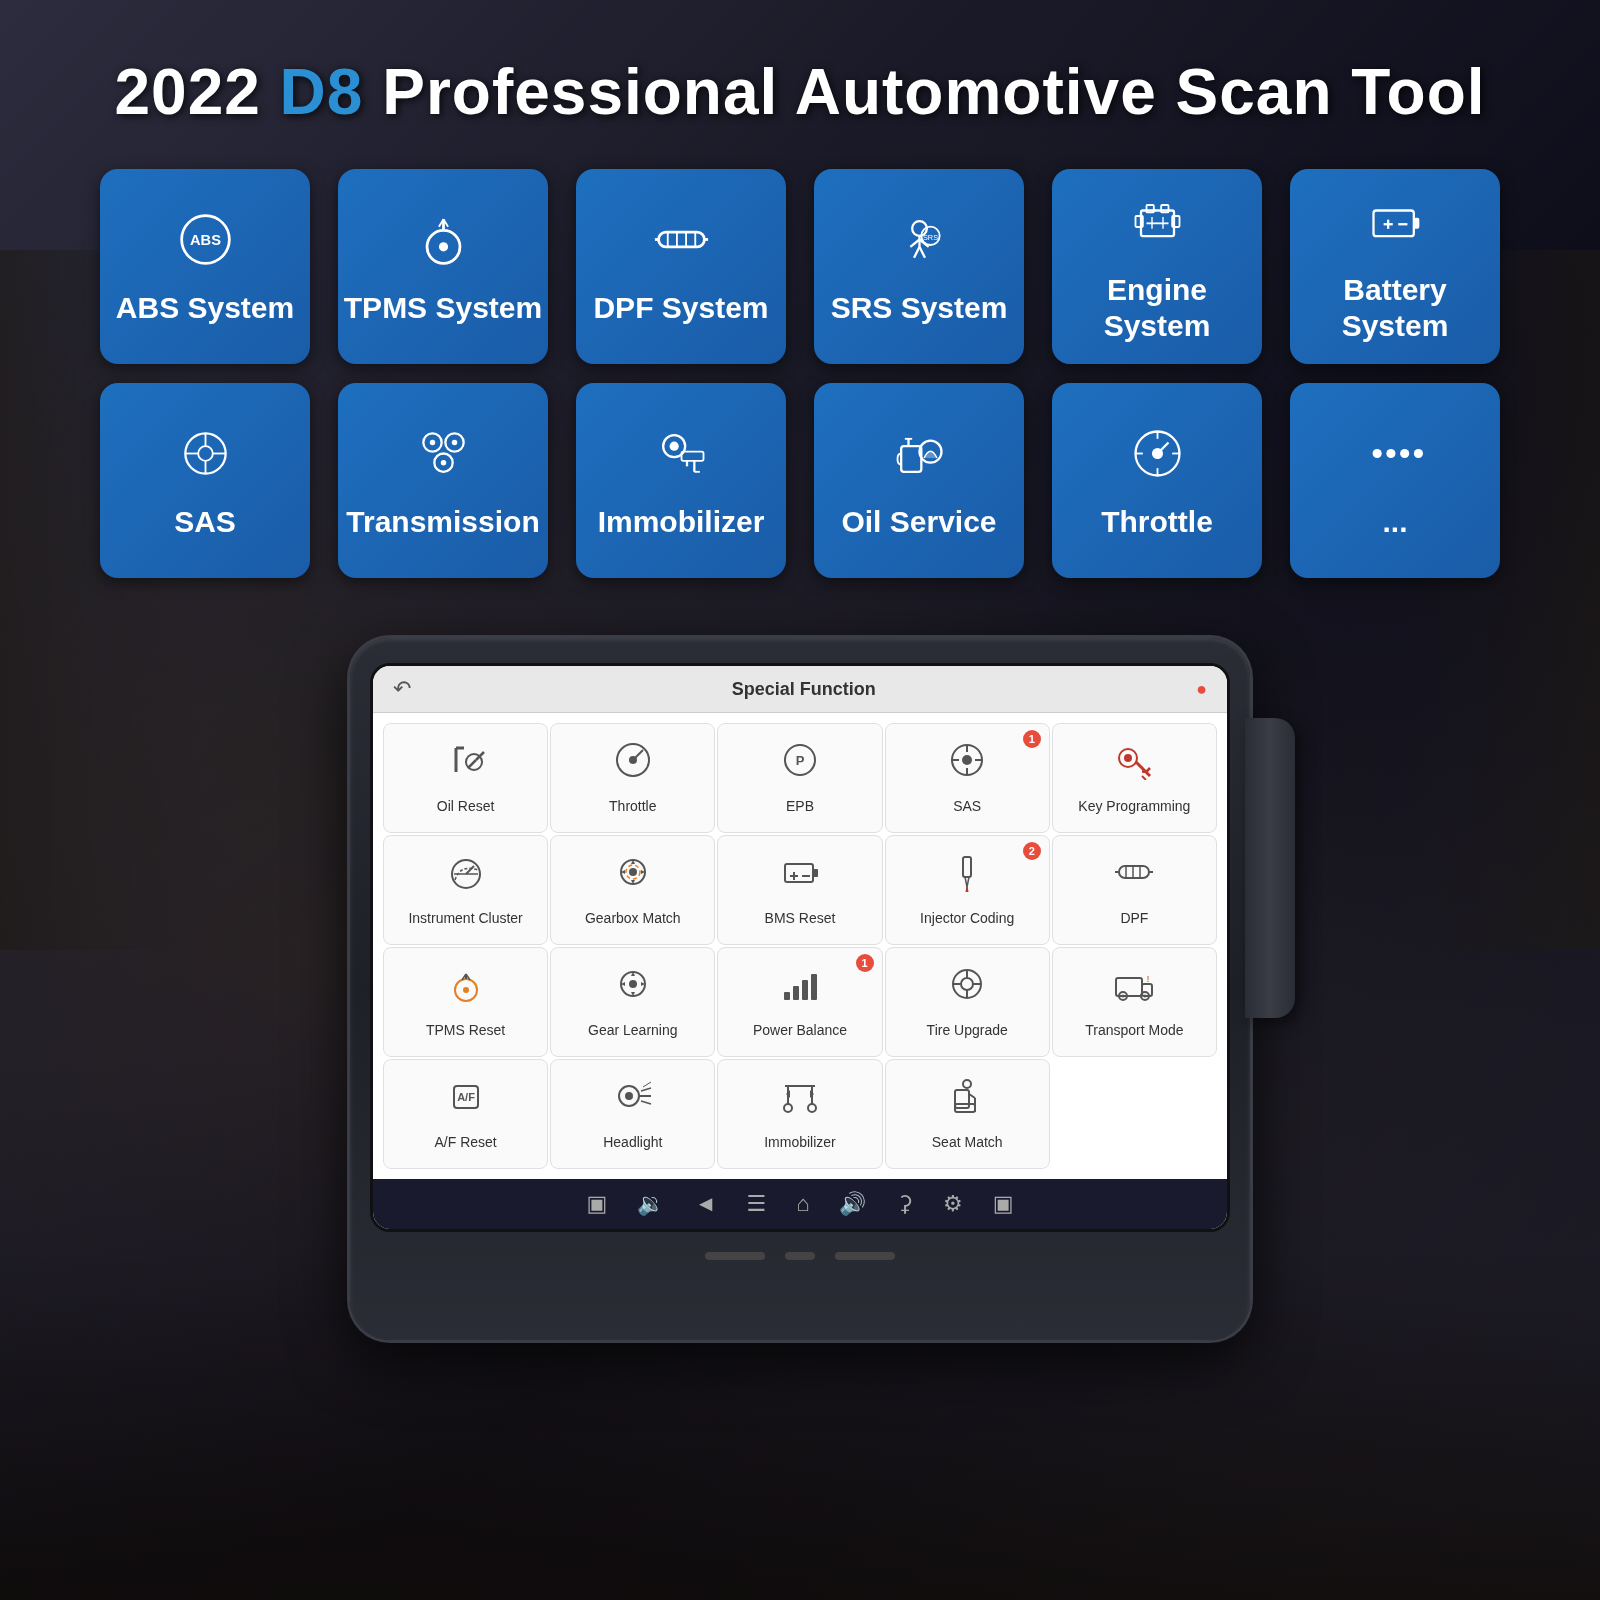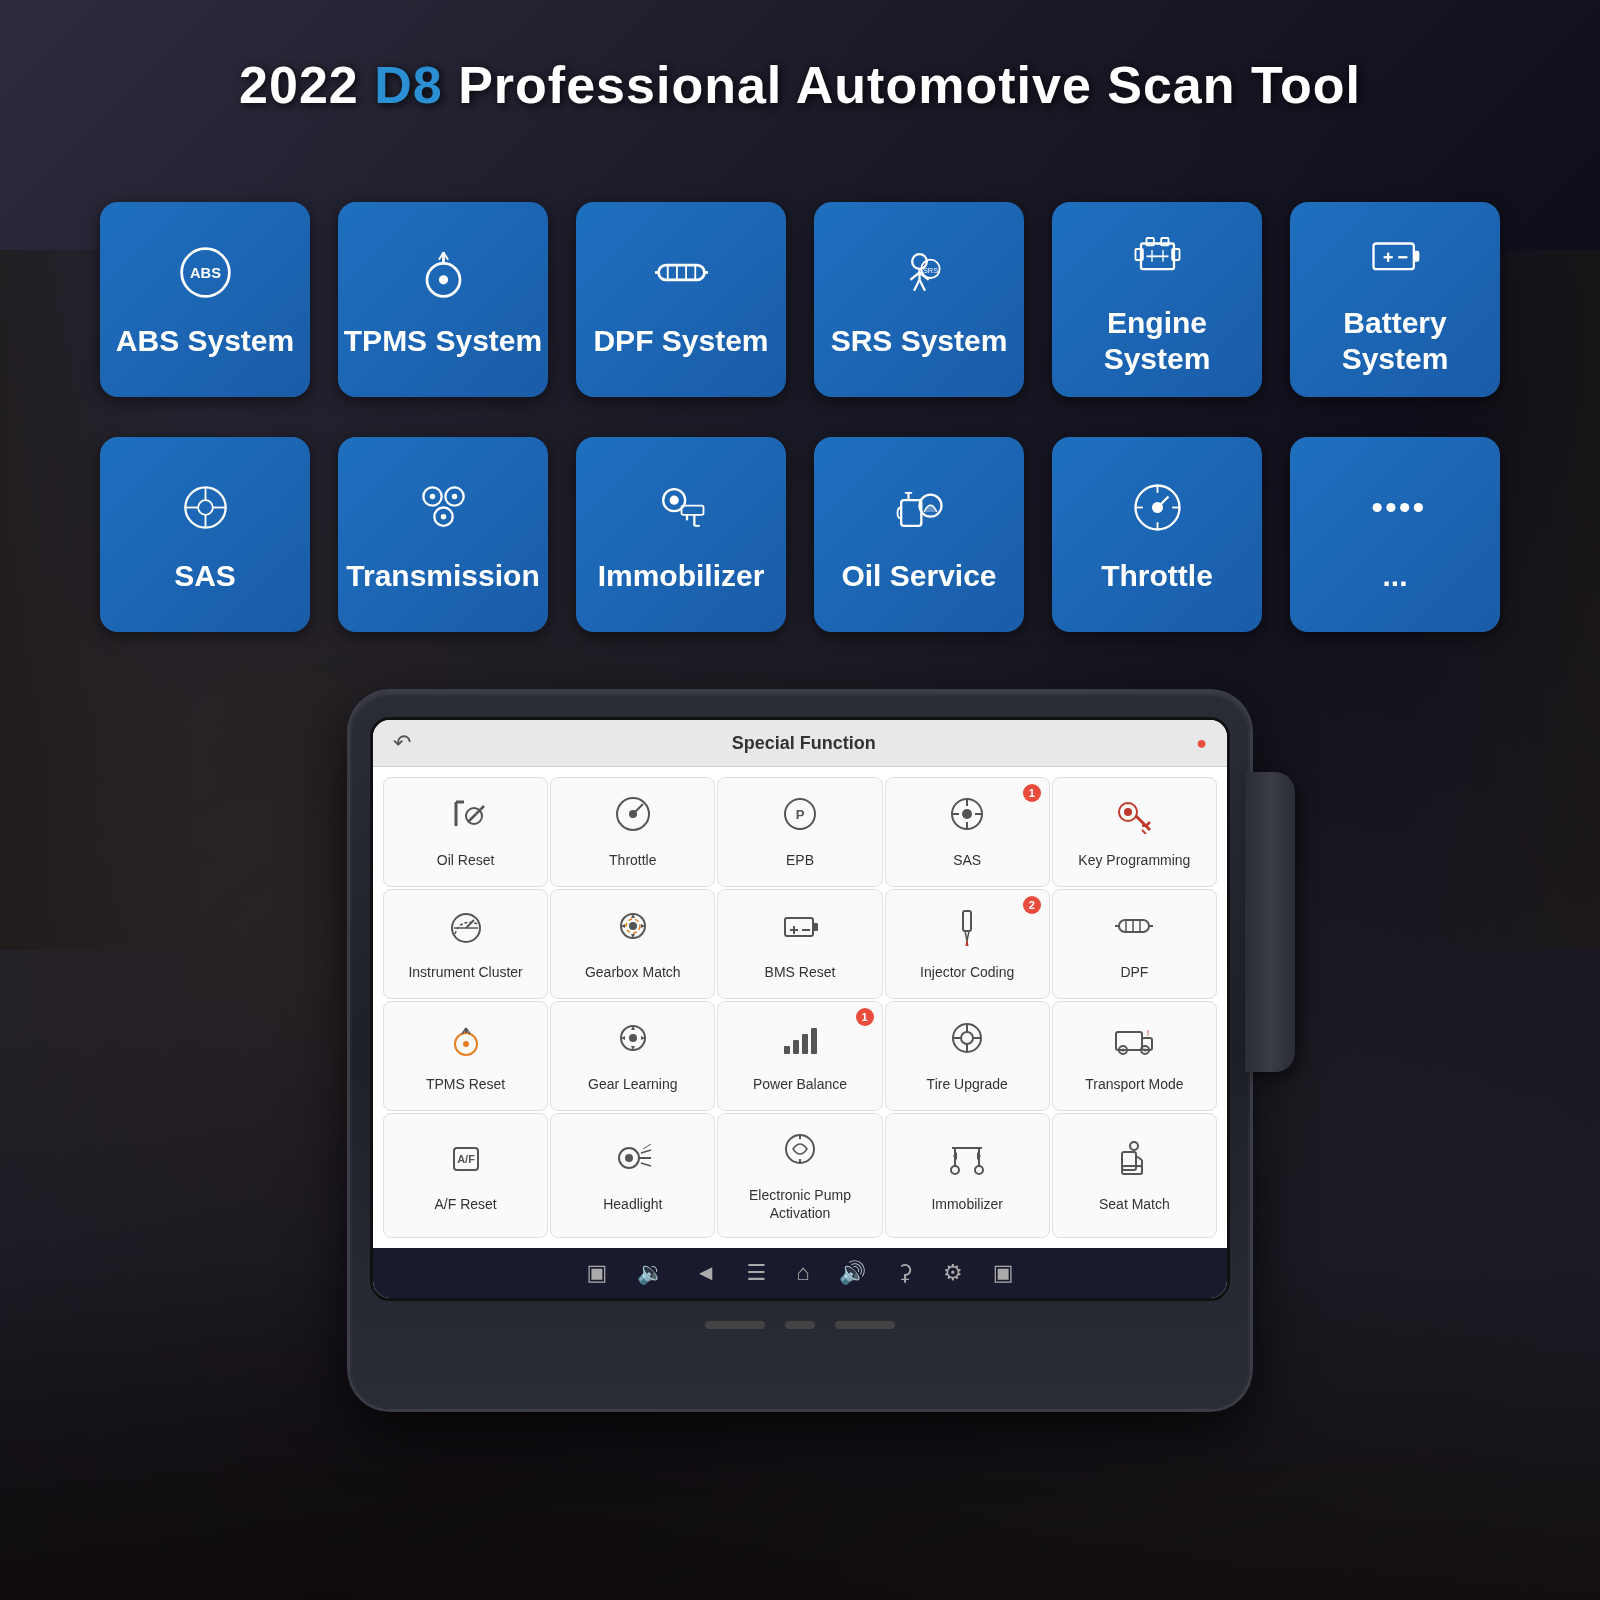--- a/index.html
+++ b/index.html
@@ -37,38 +37,37 @@
       position: relative;
       z-index: 1;
       width: 100%;
       height: 100%;
     }
 
     
     .header-title {
       text-align: center;
       padding: 55px 60px 40px;
-      font-size: 52px;
+      font-size: 64px;
       font-weight: 700;
       color: #ffffff;
       letter-spacing: 1px;
       text-shadow: 2px 2px 8px rgba(0,0,0,0.8);
     }
 
     .header-title .highlight {
       color: #2b8fd4;
     }
 
     
     .icon-grid-top {
       display: flex;
       justify-content: center;
       gap: 28px;
-      padding: 0 60px 40px;
-      margin-top: 47px;
+      padding: 0 60px 19px;
     }
 
     .icon-grid-bottom {
       display: flex;
       justify-content: center;
       gap: 28px;
       padding: 0 60px 40px;
     }
 
     .icon-card {
@@ -727,31 +726,20 @@
                 <circle cx="16" cy="20" r="4" fill="#555"></circle>
                 <line x1="26" y1="20" x2="38" y2="20" stroke="#555" stroke-width="2"></line>
                 <line x1="28" y1="15" x2="38" y2="12" stroke="#555" stroke-width="1.5"></line>
                 <line x1="28" y1="25" x2="38" y2="28" stroke="#555" stroke-width="1.5"></line>
                 <line x1="30" y1="11" x2="38" y2="6" stroke="#555" stroke-width="1"></line>
               </svg>
             </div>
             <div class="s-label">Headlight</div>
           </div>
 
-          <div class="special-item">
-            <div class="s-icon">
-              <svg width="40" height="40" viewBox="0 0 40 40" fill="none">
-                <circle cx="20" cy="20" r="14" stroke="#555" stroke-width="2" fill="none"></circle>
-                <path d="M13 20 Q20 10 27 20 Q20 30 13 20 Z" stroke="#555" stroke-width="1.5" fill="none"></path>
-                <line x1="20" y1="6" x2="20" y2="10" stroke="#555" stroke-width="2"></line>
-                <line x1="20" y1="30" x2="20" y2="34" stroke="#555" stroke-width="2"></line>
-              </svg>
-            </div>
-            <div class="s-label">Electronic Pump Activation</div>
-          </div>
 
           <div class="special-item">
             <div class="s-icon">
               <svg width="40" height="40" viewBox="0 0 40 40" fill="none">
                 <line x1="8" y1="10" x2="8" y2="28" stroke="#555" stroke-width="2"></line>
                 <line x1="32" y1="10" x2="32" y2="28" stroke="#555" stroke-width="2"></line>
                 <path d="M6 18 L10 14 L10 22 L6 18" fill="#555"></path>
                 <path d="M34 18 L30 14 L30 22 L34 18" fill="#555"></path>
                 <line x1="5" y1="10" x2="35" y2="10" stroke="#555" stroke-width="2"></line>
                 <circle cx="8" cy="32" r="4" stroke="#555" stroke-width="2" fill="none"></circle>

